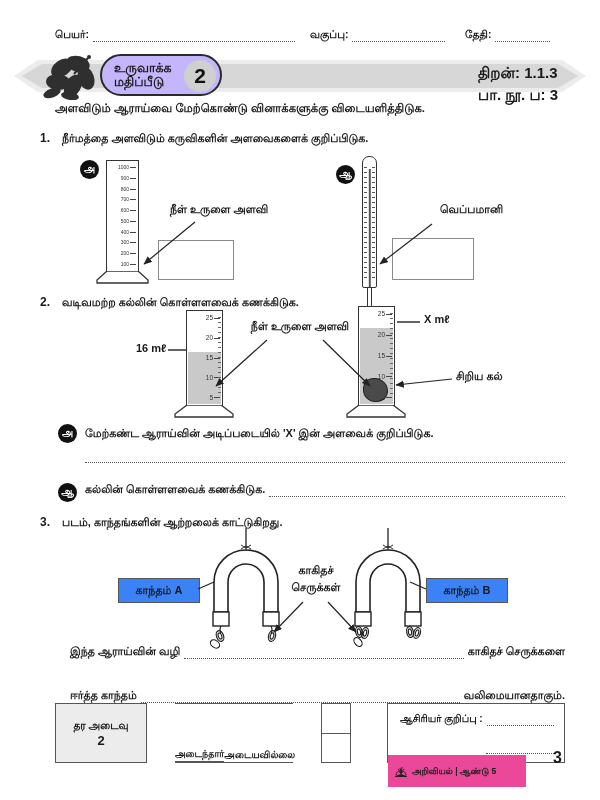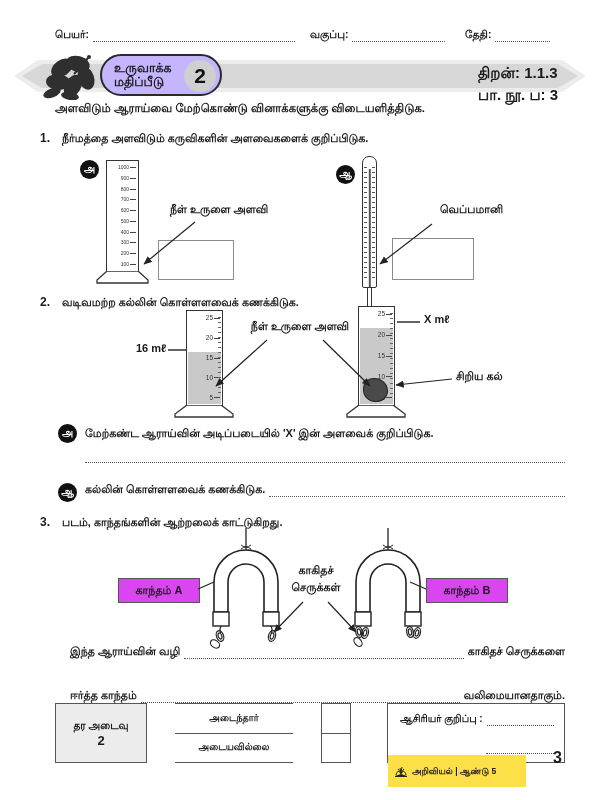--- a/index.html
+++ b/index.html
@@ -48,41 +48,41 @@
   .thermo-tube{border:1.3px solid #333;border-radius:7px 7px 2px 2px;background:#fff;box-sizing:border-box;}
   .thermo-cap{position:absolute;left:50%;transform:translateX(-50%);width:2.4px;background:#555;}
   .t-ticks-l{position:absolute;left:1px;top:10px;bottom:6px;width:3px;
     background:repeating-linear-gradient(to bottom,#555 0 1px,transparent 1px 5px);}
   .t-ticks-r{position:absolute;right:1px;top:10px;bottom:6px;width:3px;
     background:repeating-linear-gradient(to bottom,#555 0 1px,transparent 1px 5px);}
   .thermo-stem{border:1.2px solid #333;border-top:none;border-radius:0 0 3px 3px;background:#fff;box-sizing:border-box;}
 
   .dotted-line{border-bottom:1.5px dotted #555;}
 
-  .magnet-label{background:#d946ef;border:1px solid #555;display:flex;align-items:center;justify-content:center;
+  .magnet-label{background:#3b82f6;border:1px solid #555;display:flex;align-items:center;justify-content:center;
     font-size:11px;font-weight:700;}
   .clips-label{font-size:11px;font-weight:700;text-align:center;line-height:1.5;}
 
   
   .mastery-wrap{left:55px;top:703px;width:510px;height:60px;display:flex;gap:28px;}
   .mastery-cell{width:92px;background:#ececec;border:1.6px solid #555;box-sizing:border-box;
     display:flex;flex-direction:column;align-items:center;justify-content:center;font-weight:700;}
   .mastery-cell .lab{font-size:10.5px;}
   .mastery-cell .val{font-size:13px;}
-  .ach-col{width:118px;display:flex;flex-direction:column;border-top:1.2px solid #555;border-bottom:1.2px solid #555;box-sizing:border-box;}
+  .ach-col{width:118px;display:flex;border-top:1.2px solid #555;border-bottom:1.2px solid #555;box-sizing:border-box;align-items:flex-end;}
   .ach-col div{flex:1;display:flex;align-items:center;justify-content:center;font-size:9.5px;font-weight:700;box-sizing:border-box;}
   .ach-col div:first-child{border-bottom:1.2px solid #555;}
   .tick-col{width:30px;display:flex;flex-direction:column;border:1.2px solid #555;border-left:1.2px solid #555;box-sizing:border-box;}
   .tick-col div{flex:1;box-sizing:border-box;}
   .tick-col div:first-child{border-bottom:1.2px solid #555;}
   .teacher-box{flex:1;margin-left:8px;border:1.4px solid #555;box-sizing:border-box;padding:9px 10px 8px 12px;
     display:flex;flex-direction:column;justify-content:space-between;}
   .teacher-box .line{display:flex;align-items:flex-end;gap:4px;font-size:10px;font-weight:700;}
 
-  .footer-strip{left:388px;top:755px;height:17px;width:138px;background:#fde047;display:flex;align-items:center;
+  .footer-strip{left:388px;top:755px;height:17px;width:138px;background:#ec4899;display:flex;align-items:center;
     gap:4px;padding:16px 6px;box-sizing:border-box;}
   .footer-strip .t{font-size:8.5px;font-weight:700;white-space:nowrap;}
   .page-num{left:553px;top:749px;font-size:16px;font-weight:700;}
 
   svg.overlay{pointer-events:none;}
 </style>
 </head>
 <body>
 
 <div id="page">

